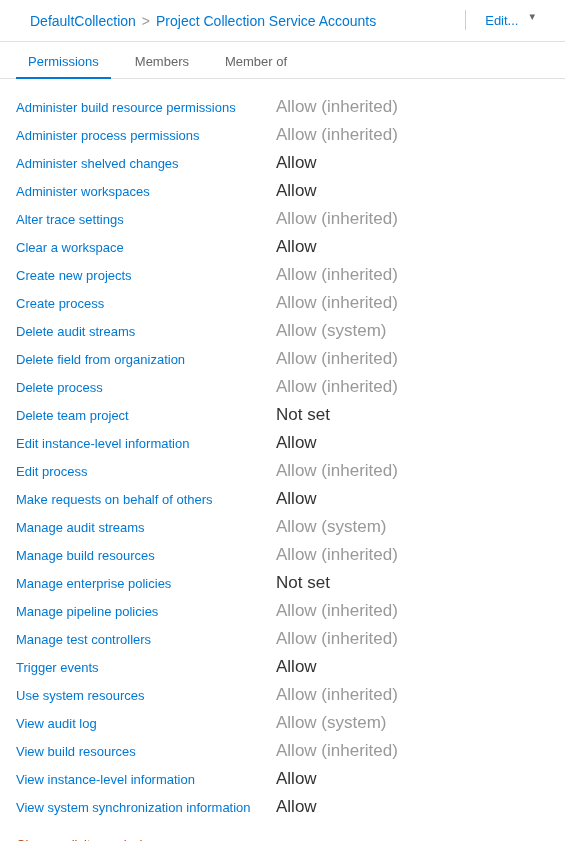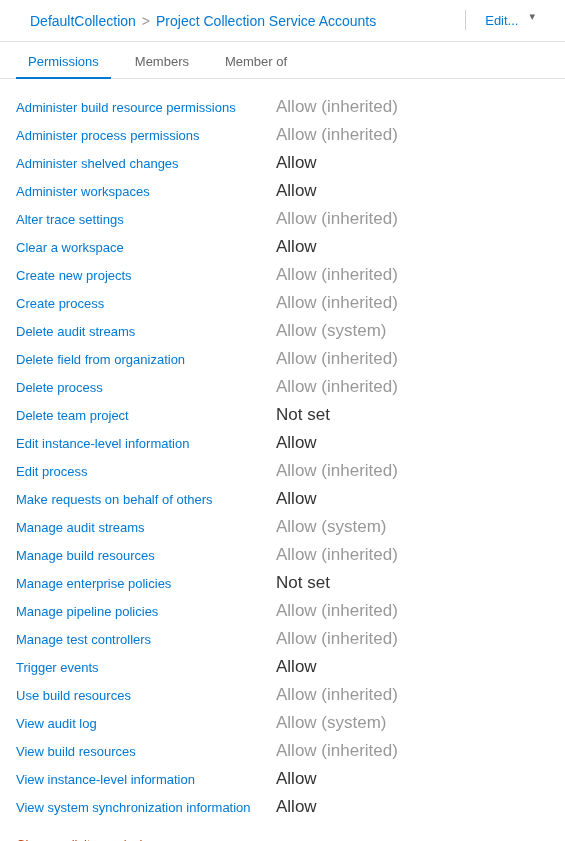--- a/index.html
+++ b/index.html
@@ -235,21 +235,21 @@
       </div>
       <div class="permission-row">
         <a class="permission-name">Manage test controllers</a>
         <span class="permission-value val-inherited">Allow (inherited)</span>
       </div>
       <div class="permission-row">
         <a class="permission-name">Trigger events</a>
         <span class="permission-value val-allow">Allow</span>
       </div>
       <div class="permission-row">
-        <a class="permission-name">Use build resources</a>
+        <a class="permission-name">Use system resources</a>
         <span class="permission-value val-inherited">Allow (inherited)</span>
       </div>
       <div class="permission-row">
         <a class="permission-name">View audit log</a>
         <span class="permission-value val-system">Allow (system)</span>
       </div>
       <div class="permission-row">
         <a class="permission-name">View build resources</a>
         <span class="permission-value val-inherited">Allow (inherited)</span>
       </div>

